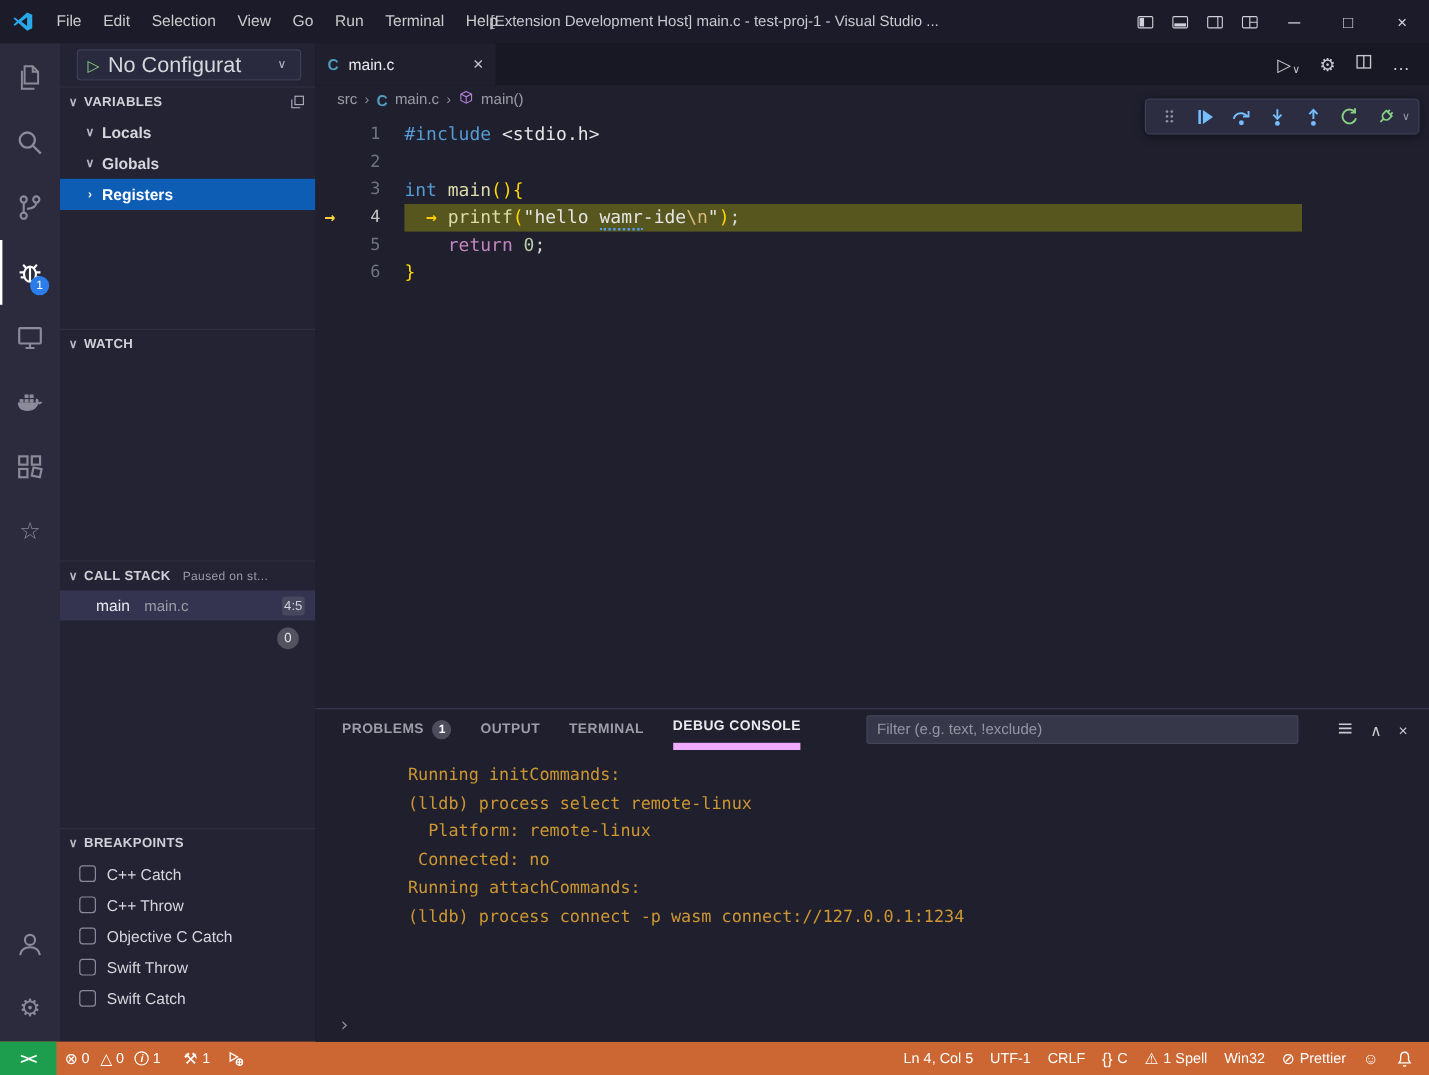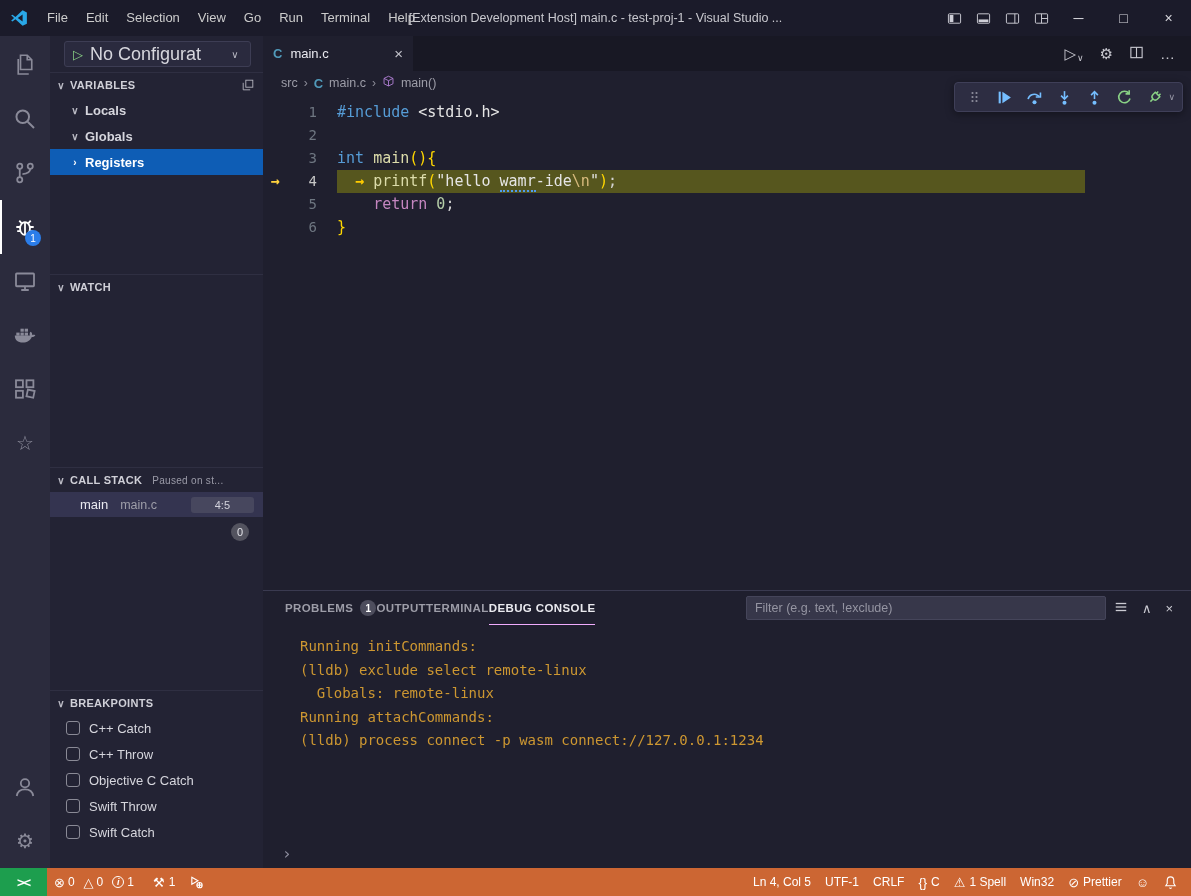--- a/index.html
+++ b/index.html
@@ -41,21 +41,21 @@
   .sec-watch{height:193px;}
   .sec-callstack{height:223px;}
   .sec-breakpoints{flex:1;}
   .tree-row{height:26px;display:flex;align-items:center;padding-left:18px;gap:3px;font-size:13px;font-weight:bold;color:#d6d6dd;}
   .tree-row.selected{background:#0e5db5;color:#ffffff;}
   .tree-row.selected .chev{color:#fff;}
   .cs-status{font-size:10px;color:#9b9ba8;margin-left:8px;font-weight:normal;white-space:nowrap;}
   .cs-row{height:25px;background:#343450;display:flex;align-items:center;padding:0 9px 0 30px;gap:12px;}
   .cs-name{color:#e9e9ef;}
   .cs-file{color:#9d9da8;font-size:12.5px;}
-  .cs-pos{margin-left:auto;background:#47475e;border-radius:3px;font-size:11px;padding:2px 24px;color:#d2d2dc;}
+  .cs-pos{margin-left:auto;background:#47475e;border-radius:3px;font-size:11px;padding:2px 2px;color:#d2d2dc;}
   .cs-badge{position:absolute;top:55px;right:14px;width:18px;height:18px;border-radius:50%;background:#53535f;color:#e2e2e8;font-size:11px;display:flex;align-items:center;justify-content:center;}
   .bp-row{height:26px;display:flex;align-items:center;gap:9px;padding-left:16px;}
   .bp-checkbox{width:14px;height:14px;border:1px solid #8a8a96;border-radius:3px;flex:none;background:#23233400;}
   .bp-label{color:#d6d6dd;}
 
   
   .editor-group{flex:1;display:flex;flex-direction:column;min-width:0;position:relative;background:#1f1f2e;}
   .tabbar{height:35px;background:#181824;display:flex;align-items:stretch;flex:none;}
   .tab{width:150px;background:#1f1f2e;display:flex;align-items:center;gap:8px;padding:0 10px;color:#e9e9ef;font-size:13px;}
   .c-icon{color:#519aba;font-weight:bold;font-size:13px;font-family:"Liberation Sans",sans-serif;}
@@ -79,29 +79,29 @@
   .lcontent{margin-left:20px;}
   .code-line.current .lcontent{background:#56561e;display:inline-block;width:748px;}
   .code-line.current .lnum{color:#c6c6c6;}
   .tk-kw{color:#569cd6}.tk-ctrl{color:#c586c0}.tk-str{color:#e5e5e5}.tk-esc{color:#d7ba7d}
   .tk-fn{color:#dcdcaa}.tk-num{color:#b5cea8}.tk-br{color:#ffd700}.tk-pl{color:#d4d4d4}
   .tk-arrow{color:#ffcc00;font-weight:bold}
   .squiggle{border-bottom:2px dotted #4f9cf0;}
 
   
   .panel{height:278px;border-top:1px solid #3a3a50;display:flex;flex-direction:column;flex:none;position:relative;background:#1f1f2e;}
-  .panel-header{height:34px;display:flex;align-items:center;padding:0 10px 0 22px;flex:none;}
+  .panel-header{height:34px;display:flex;align-items:center;padding:0 10px 0 22px;gap:24px;flex:none;}
   .panel-tab{font-size:11.5px;letter-spacing:.4px;color:#9d9da8;display:flex;align-items:center;gap:7px;height:100%;font-weight:bold;}
-  .panel-tab.active{color:#eaeaef;border-bottom:1px solid #f0abfc;}
+  .panel-tab.active{color:#eaeaef;border-bottom:6px solid #f0abfc;}
   .ptab-badge{background:#4d4d5d;color:#fff;border-radius:50%;width:16px;height:16px;font-size:10px;display:flex;align-items:center;justify-content:center;letter-spacing:0;}
   .panel-filter{margin-left:auto;width:360px;height:24px;background:#37374a;border:1px solid #45455a;border-radius:2px;color:#cccccc;font-size:12.5px;padding:0 8px;outline:none;font-family:"Liberation Sans",sans-serif;}
   .panel-filter::placeholder{color:#9595a2;}
   .panel-icons{display:flex;align-items:center;gap:14px;color:#cbcbd3;padding:0 8px;font-size:13px;}
   .console{flex:1;font-family:"DejaVu Sans Mono","Liberation Mono",monospace;font-size:14px;color:#cd9731;padding:10px 0 0 37px;overflow:hidden;}
-  .console-line{height:23.5px;line-height:23.5px;white-space:pre;}
+  .console-line{height:23.5px;line-height:23.5px;white-space:pre;margin-left:40px;}
   .console-prompt{position:absolute;bottom:5px;left:19px;color:#8d8d9d;font-size:16px;font-family:"DejaVu Sans Mono",monospace;}
 
   
   .statusbar{height:28px;background:#cc6633;display:flex;align-items:center;color:#ffffff;font-size:12px;flex:none;}
   .sb-remote{height:100%;background:#1d9e4e;display:flex;align-items:center;justify-content:center;width:47px;font-weight:bold;letter-spacing:-1px;font-size:13px;}
   .sb-item{display:flex;align-items:center;gap:4px;padding:0 7px;height:100%;white-space:nowrap;}
   .sb-icon{font-size:13px;line-height:1;}
   .circle-icon{border:1px solid #fff;border-radius:50%;width:12px;height:12px;font-size:9px;display:inline-flex;align-items:center;justify-content:center;font-style:italic;font-weight:bold;}
   .sb-right{margin-left:auto;display:flex;height:100%;align-items:center;padding-right:6px;}
   .pgroup{display:flex;align-items:center;gap:3px;margin-right:5px;}
@@ -443,22 +443,23 @@
                   <line x1="2" y1="8" x2="14" y2="8"></line>
                   <line x1="2" y1="12" x2="14" y2="12"></line>
                 </svg>
             </span>
             <span>∧</span>
             <span>×</span>
           </div>
         </div>
         <div class="console">
             <div class="console-line">Running initCommands:</div>
-            <div class="console-line">(lldb) exclude select remote-linux</div>
-            <div class="console-line">  Globals: remote-linux</div>
+            <div class="console-line">(lldb) process select remote-linux</div>
+            <div class="console-line">  Platform: remote-linux</div>
+            <div class="console-line"> Connected: no</div>
             <div class="console-line">Running attachCommands:</div>
             <div class="console-line">(lldb) process connect -p wasm connect://127.0.0.1:1234</div>
           </div>
         <span class="console-prompt">›</span>
       </div>
     </main>
   </div>
 
   <footer class="statusbar">
     <div class="sb-remote">

